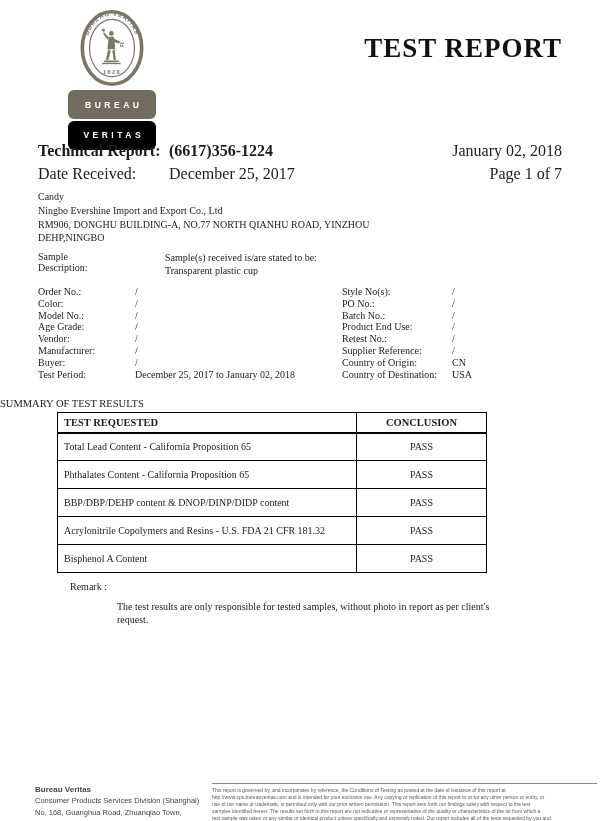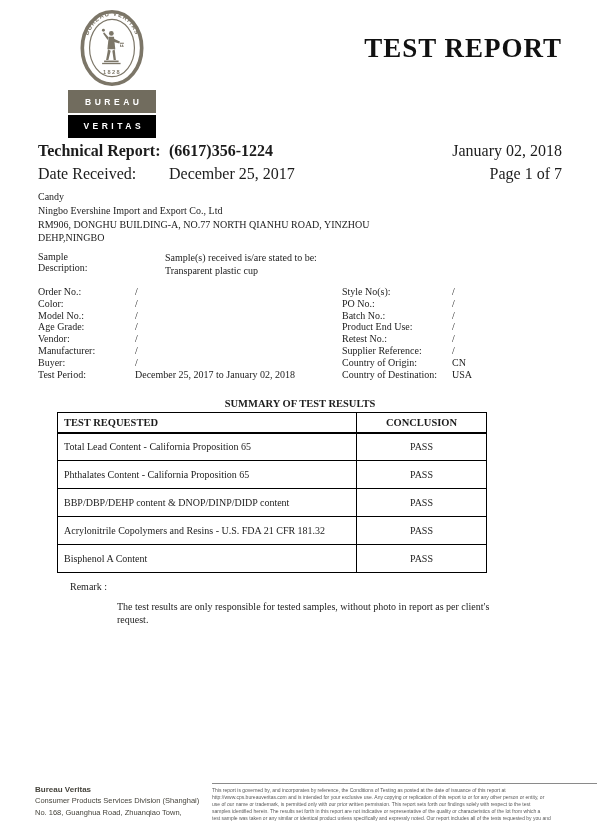--- a/index.html
+++ b/index.html
@@ -5,45 +5,45 @@
   * { margin:0; padding:0; box-sizing:border-box; }
   html,body { background:#e8e8e8; }
   .page {
     position:relative; width:600px; height:821px; margin:0 auto;
     background:#ffffff; overflow:hidden;
     font-family:"Liberation Serif", serif; color:#1c1c1c;
   }
   
   .logo-block { position:absolute; left:68px; top:8px; width:88px; }
   .seal { display:block; margin:0 auto 2px auto; width:66px; height:80px; }
-  .bar { width:88px; height:23px; margin-bottom:1.5px;
+  .bar { width:88px; height:29px; margin-bottom:1.5px;
          display:flex; align-items:center; justify-content:center;
          font-family:"Liberation Sans", sans-serif; font-weight:bold;
-         font-size:8.5px; color:#ffffff; letter-spacing:3.5px; text-indent:3.5px; }
+         font-size:8.5px; color:#ffffff; letter-spacing:3.5px; text-indent:3.5px;border-radius:6px; }
   
   .report-title { position:absolute; top:33px; right:38px;
     font-size:27px; font-weight:bold; letter-spacing:1px; color:#111; }
   .info-row { position:absolute; left:38px; right:38px; height:14px; font-size:16px; }
   .info-row .lbl { display:inline-block; width:127px; }
   .info-row .val { display:inline-block; }
   .info-row .rt  { position:absolute; right:0; top:0; }
   .bold { font-weight:bold; }
   .applicant { position:absolute; left:38px; top:190px; font-size:10px; line-height:13.8px; }
   .sample-desc { position:absolute; left:38px; top:251px; font-size:10px; }
   .sample-desc .lbl { position:absolute; left:0; top:0; }
   .sample-desc .vals { position:absolute; left:127px; top:0; width:300px; line-height:13px; white-space:nowrap; }
   
   .fields-left  { position:absolute; left:38px;  top:286px; font-size:10px; }
   .fields-right { position:absolute; left:342px; top:286px; font-size:10px; }
   .frow { height:11.8px; white-space:nowrap; }
   .fields-left  .flbl { display:inline-block; width:97px; }
   .fields-right .flbl { display:inline-block; width:110px; }
   
   .summary-title { position:absolute; left:0; top:398px; width:600px;
-    text-align:center; font-size:10.5px; font-weight:bold; }
+    text-align:left; font-size:10.5px; font-weight:normal; }
   .summary-table { position:absolute; left:57px; top:412px; width:430px;
     border-collapse:collapse; font-size:10px; }
   .summary-table th, .summary-table td { border:1px solid #000; }
   .summary-table { border:1.5px solid #000; }
   .summary-table th { height:20px; font-size:10.5px; text-align:left;
     padding-left:6px; border-bottom-width:2px; }
   .summary-table th.concl { text-align:center; padding-left:0; width:130px; }
   .summary-table td { height:28px; padding-left:6px; }
   .summary-table td.pass { text-align:center; padding-left:0; }
   

